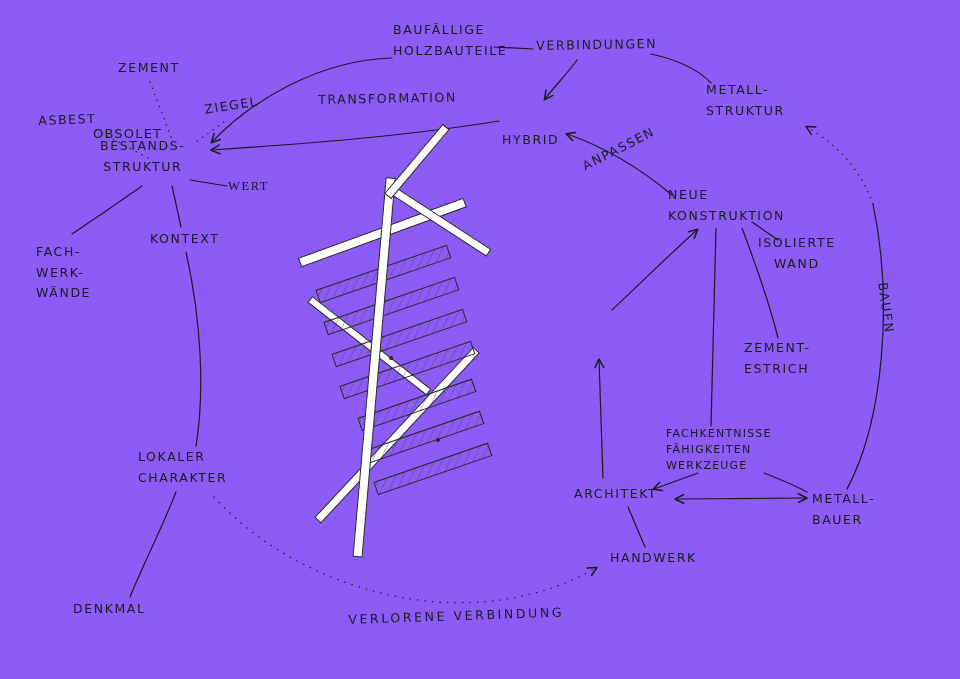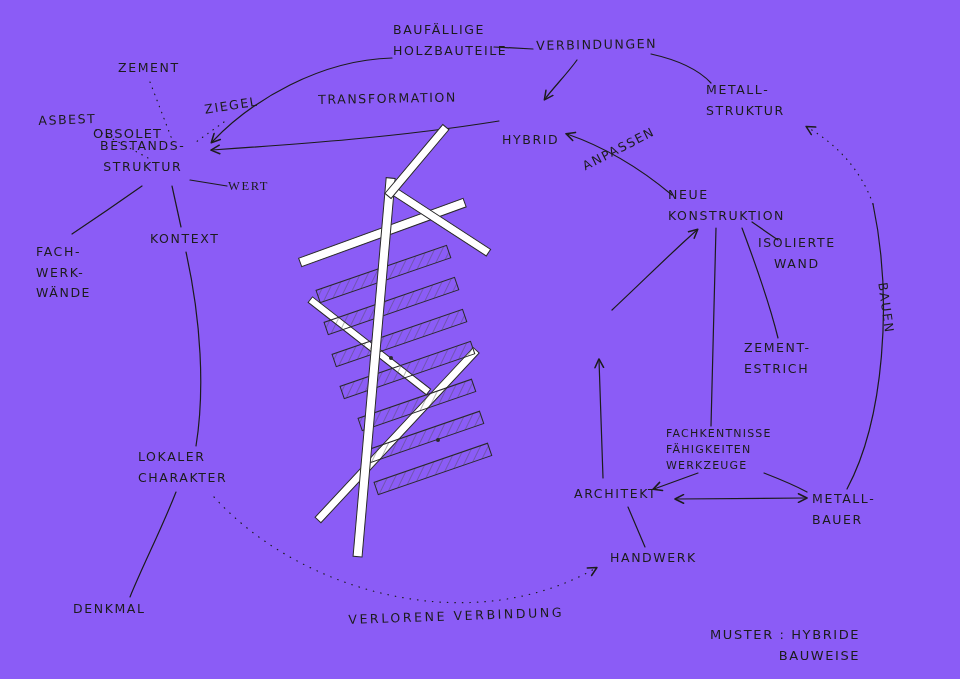--- a/index.html
+++ b/index.html
@@ -200,16 +200,14 @@
 FÄHIGKEITEN
 WERKZEUGE</div>
   <div class="lbl" id="l-lokalercharakter">LOKALER
 CHARAKTER</div>
   <div class="lbl" id="l-architekt">ARCHITEKT</div>
   <div class="lbl" id="l-metallbauer">METALL-
 BAUER</div>
   <div class="lbl" id="l-handwerk">HANDWERK</div>
   <div class="lbl" id="l-denkmal">DENKMAL</div>
   <div class="lbl" id="l-verlorene">VERLORENE VERBINDUNG</div>
-  <div class="lbl" id="l-muster">MUSTER : HYBRIDE
-BAUWEISE</div>
 
 </div>
 
 </body></html>

